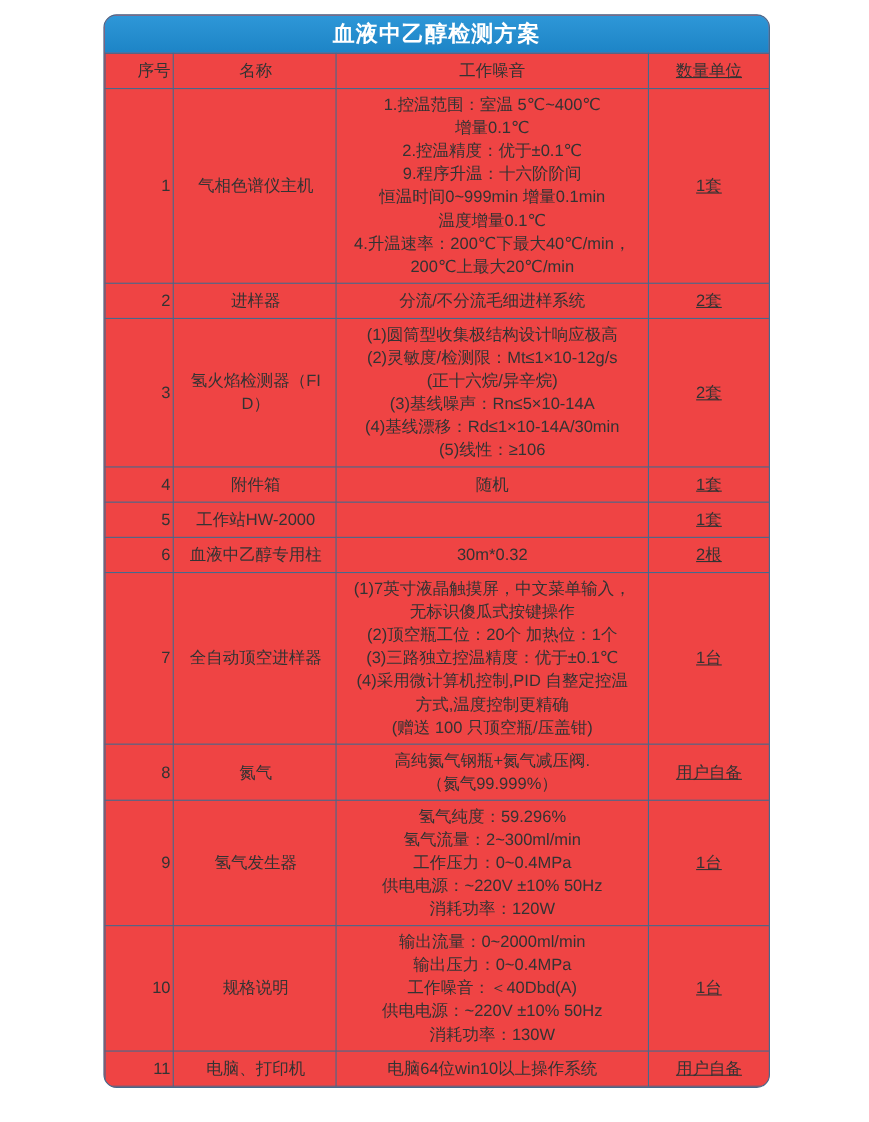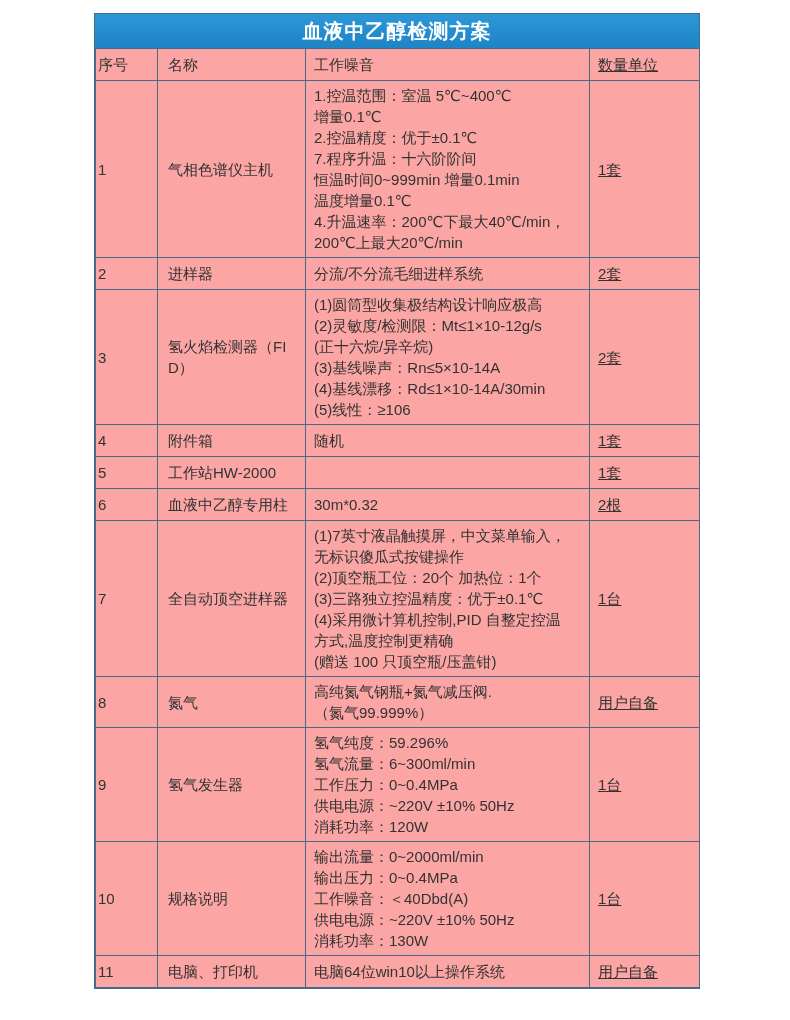--- a/index.html
+++ b/index.html
@@ -15,23 +15,23 @@
     width:790px;height:1020px;
     background:#ffffff;
     font-family:"Liberation Sans","DejaVu Sans",sans-serif;
     color:var(--text);
     overflow:hidden;
   }
   .card{
     width:606px;
     margin:13px 0 0 94px;
     border:1px solid var(--border);
-    border-radius:0;
+    border-radius:12px;
     overflow:hidden;
-    background:#fca5a5;
+    background:#ef4444;
   }
   .title-bar{
     height:34px;
     line-height:34px;
     text-align:center;
     color:var(--title-text);
     font-weight:bold;
     font-size:20px;
     letter-spacing:1px;
     background:linear-gradient(180deg,#2e97d8 0%,var(--accent-dark) 100%);
@@ -39,27 +39,27 @@
   table{
     width:100%;
     border-collapse:collapse;
     table-layout:fixed;
     font-size:15px;
   }
   th,td{
     border:1px solid var(--border);
     padding:5px 8px;
     vertical-align:middle;
-    text-align:left;
+    text-align:center;
     font-weight:normal;
     line-height:21px;
     word-break:break-all;
   }
   th{color:var(--text);}
-  .c-no{width:62px;text-align:left;padding-left:2px;padding-right:2px;}
+  .c-no{width:62px;text-align:right;padding-left:2px;padding-right:2px;}
   .c-name{width:148px;padding-left:10px;}
   .c-spec{width:284px;padding:4px 8px;}
   .c-qty{width:110px;text-decoration:underline;}
   .spec-line{line-height:21px;}
 </style>
 </head>
 <body>
 
 <div class="card">
   <div class="title-bar">血液中乙醇检测方案</div>
@@ -79,21 +79,21 @@
       </tr>
     </thead>
     <tbody>
         <tr>
           <td class="c-no">1</td>
           <td class="c-name">气相色谱仪主机</td>
           <td class="c-spec">
             <div class="spec-line">1.控温范围：室温 5℃~400℃</div>
             <div class="spec-line">增量0.1℃</div>
             <div class="spec-line">2.控温精度：优于±0.1℃</div>
-            <div class="spec-line">7.程序升温：十六阶阶间</div>
+            <div class="spec-line">9.程序升温：十六阶阶间</div>
             <div class="spec-line">恒温时间0~999min 增量0.1min</div>
             <div class="spec-line">温度增量0.1℃</div>
             <div class="spec-line">4.升温速率：200℃下最大40℃/min，</div>
             <div class="spec-line">200℃上最大20℃/min</div>
           </td>
           <td class="c-qty">1套</td>
         </tr>
         <tr>
           <td class="c-no">2</td>
           <td class="c-name">进样器</td>
@@ -158,21 +158,21 @@
             <div class="spec-line">高纯氮气钢瓶+氮气减压阀.</div>
             <div class="spec-line">（氮气99.999%）</div>
           </td>
           <td class="c-qty">用户自备</td>
         </tr>
         <tr>
           <td class="c-no">9</td>
           <td class="c-name">氢气发生器</td>
           <td class="c-spec">
             <div class="spec-line">氢气纯度：59.296%</div>
-            <div class="spec-line">氢气流量：6~300ml/min</div>
+            <div class="spec-line">氢气流量：2~300ml/min</div>
             <div class="spec-line">工作压力：0~0.4MPa</div>
             <div class="spec-line">供电电源：~220V ±10% 50Hz</div>
             <div class="spec-line">消耗功率：120W</div>
           </td>
           <td class="c-qty">1台</td>
         </tr>
         <tr>
           <td class="c-no">10</td>
           <td class="c-name">规格说明</td>
           <td class="c-spec">

